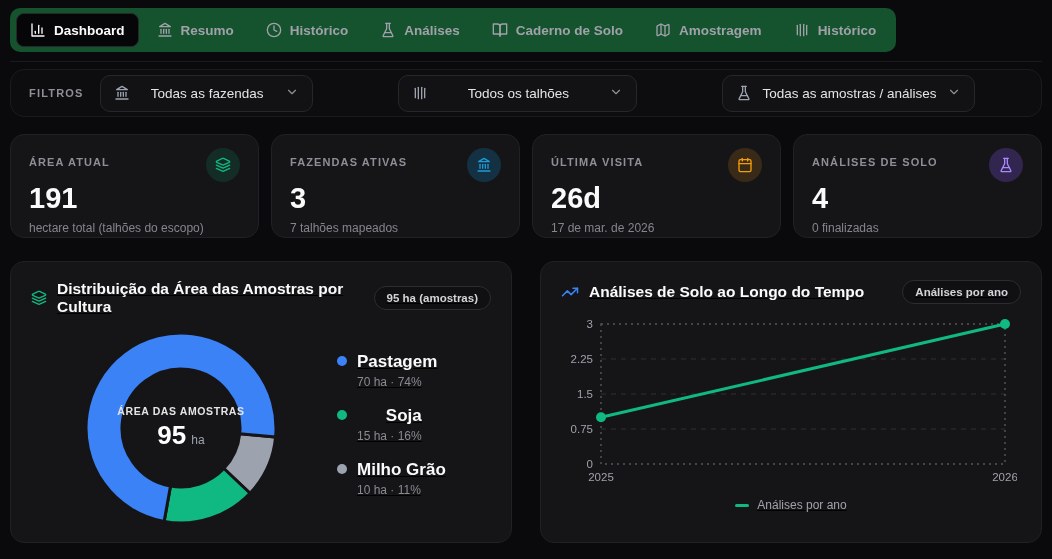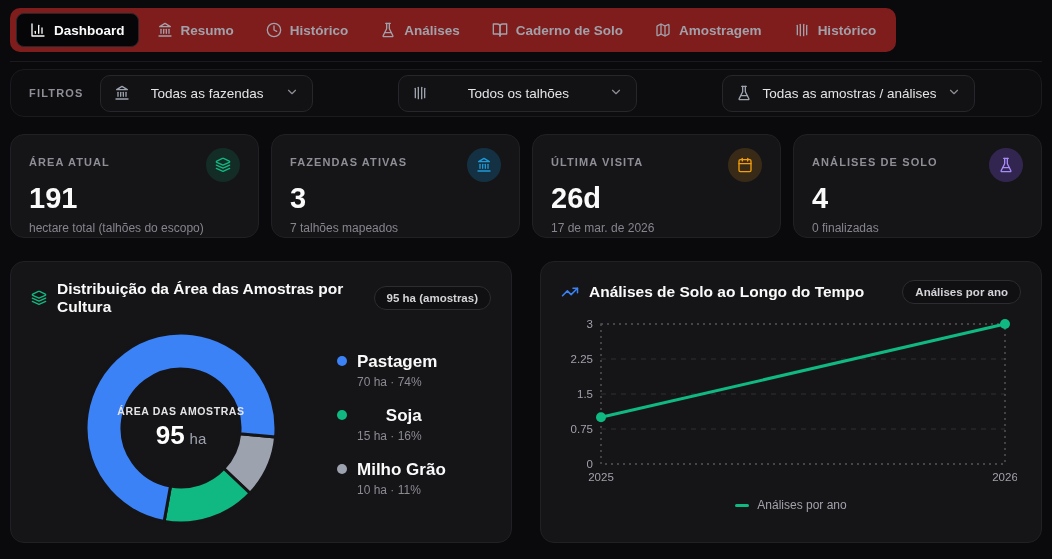--- a/index.html
+++ b/index.html
@@ -1,21 +1,21 @@
 <!DOCTYPE html>
 <html><head>
 <meta charset="utf-8">
 <style>
   * { margin:0; padding:0; box-sizing:border-box; }
   html,body { width:1052px; height:559px; background:#0a0a0c; font-family:"Liberation Sans", sans-serif; overflow:hidden; }
   .page { padding:0 10px; }
 
   
   .header { border-bottom:1px solid #1b1b1f; padding:8px 0 9px 0; }
-  .nav-tabs { display:inline-flex; align-items:center; gap:4px; background:#7f1d1d; border-radius:10px; padding:5px 6px; }
+  .nav-tabs { display:inline-flex; align-items:center; gap:4px; background:#14532d; border-radius:10px; padding:5px 6px; }
   .tab { display:flex; align-items:center; gap:8px; padding:8px 13px; border-radius:8px; color:#a1a1aa; font-size:13.5px; font-weight:600; cursor:pointer; white-space:nowrap; border:1px solid transparent; }
   .tab svg { width:16px; height:16px; stroke:currentColor; fill:none; stroke-width:2; stroke-linecap:round; stroke-linejoin:round; }
   .tab.active { background:#060608; color:#fafafa; font-weight:700; border-color:#26262b; }
 
   
   .filters { margin-top:7px; height:48px; background:#0d0d10; border:1px solid #1b1b1f; border-radius:14px; display:flex; align-items:center; padding:0 18px; }
   .filters-label { font-size:11px; font-weight:700; letter-spacing:1.2px; color:#8f8f97; margin-right:16px; }
   .dd { height:37px; background:#121215; border:1px solid #27272b; border-radius:10px; display:flex; align-items:center; padding:0 13px; color:#e4e4e7; font-size:13.5px; cursor:pointer; }
   .dd .dd-icon { color:#9ca3af; display:flex; }
   .dd .dd-icon svg { width:16px; height:16px; stroke:currentColor; fill:none; stroke-width:2; stroke-linecap:round; stroke-linejoin:round; }
@@ -33,37 +33,37 @@
   .icon-circle { width:34px; height:34px; border-radius:50%; display:flex; align-items:center; justify-content:center; }
   .icon-circle svg { width:16px; height:16px; stroke:currentColor; fill:none; stroke-width:2; stroke-linecap:round; stroke-linejoin:round; }
   .ic-green  { background:rgba(16,185,129,.14); color:#10b981; }
   .ic-blue   { background:rgba(14,165,233,.20); color:#1f9ad6; }
   .ic-amber  { background:rgba(245,158,11,.16); color:#f59e0b; }
   .ic-purple { background:rgba(139,92,246,.25); color:#a78bfa; }
   .stat-value { font-size:29px; font-weight:800; color:#fafafa; line-height:1; margin-top:2px; }
   .stat-sub { font-size:12px; color:#85858d; margin-top:8px; }
 
   
-  .charts { display:grid; grid-template-columns:1fr 1fr; gap:28px; margin-top:23px; }
+  .charts { display:grid; grid-template-columns:1fr 1fr; gap:28px; margin-top:23px;text-decoration:underline; }
   .chart-card { height:282px; background:#151518; border:1px solid #202025; border-radius:14px; padding:18px 20px; }
   .chart-head { display:flex; align-items:center; gap:10px; }
   .chart-head svg.hicon { width:18px; height:18px; fill:none; stroke-width:2; stroke-linecap:round; stroke-linejoin:round; }
   .hicon.green { stroke:#10b981; }
   .hicon.blue { stroke:#3b82f6; }
   .chart-title { font-size:15.5px; font-weight:700; color:#fafafa; }
   .badge { margin-left:auto; border:1px solid #2c2c31; background:#101013; border-radius:999px; padding:5px 12px; font-size:11.5px; font-weight:700; color:#d4d4d8; white-space:nowrap; }
 
   
   .donut-body { display:flex; margin-top:8px; }
   .donut-wrap { position:relative; width:196px; height:196px; margin-left:52px; margin-top:6px; }
   .donut-center { position:absolute; inset:0; display:flex; flex-direction:column; align-items:center; justify-content:center; }
   .dc-label { font-size:10.5px; letter-spacing:.6px; color:#e4e4e7; font-weight:600; }
   .dc-row { display:flex; align-items:baseline; margin-top:3px; }
   .dc-value { font-size:26px; font-weight:800; color:#fff; }
-  .dc-unit { font-size:15px; color:#9ca3af; margin-left:5px; }
+  .dc-unit { font-size:12px; color:#9ca3af; margin-left:5px; }
   .donut-legend { display:flex; flex-direction:column; gap:17px; margin-left:58px; margin-top:28px; }
   .legend-item { display:flex; gap:10px; }
   .legend-dot { width:10px; height:10px; border-radius:50%; margin-top:4px; flex:0 0 auto; }
   .lg-label { font-size:17px; font-weight:700; color:#fafafa;text-align:right; }
   .lg-detail { font-size:12px; color:#8a8a92; margin-top:3px; }
 
   
   .line-body { margin-top:10px; }
   .line-legend { display:flex; align-items:center; justify-content:center; gap:8px; margin-top:10px; }
   .line-legend .dash { width:14px; height:3px; border-radius:2px; }

